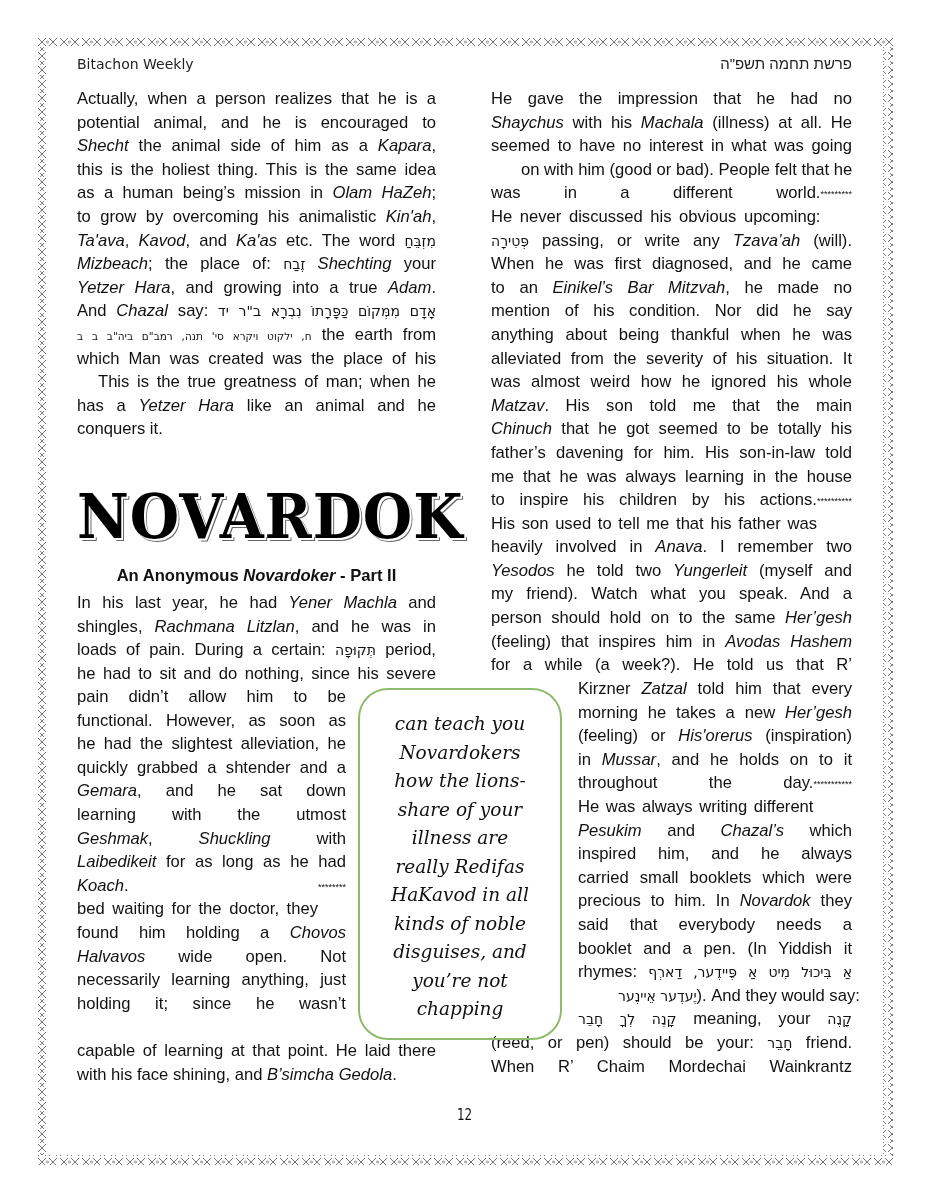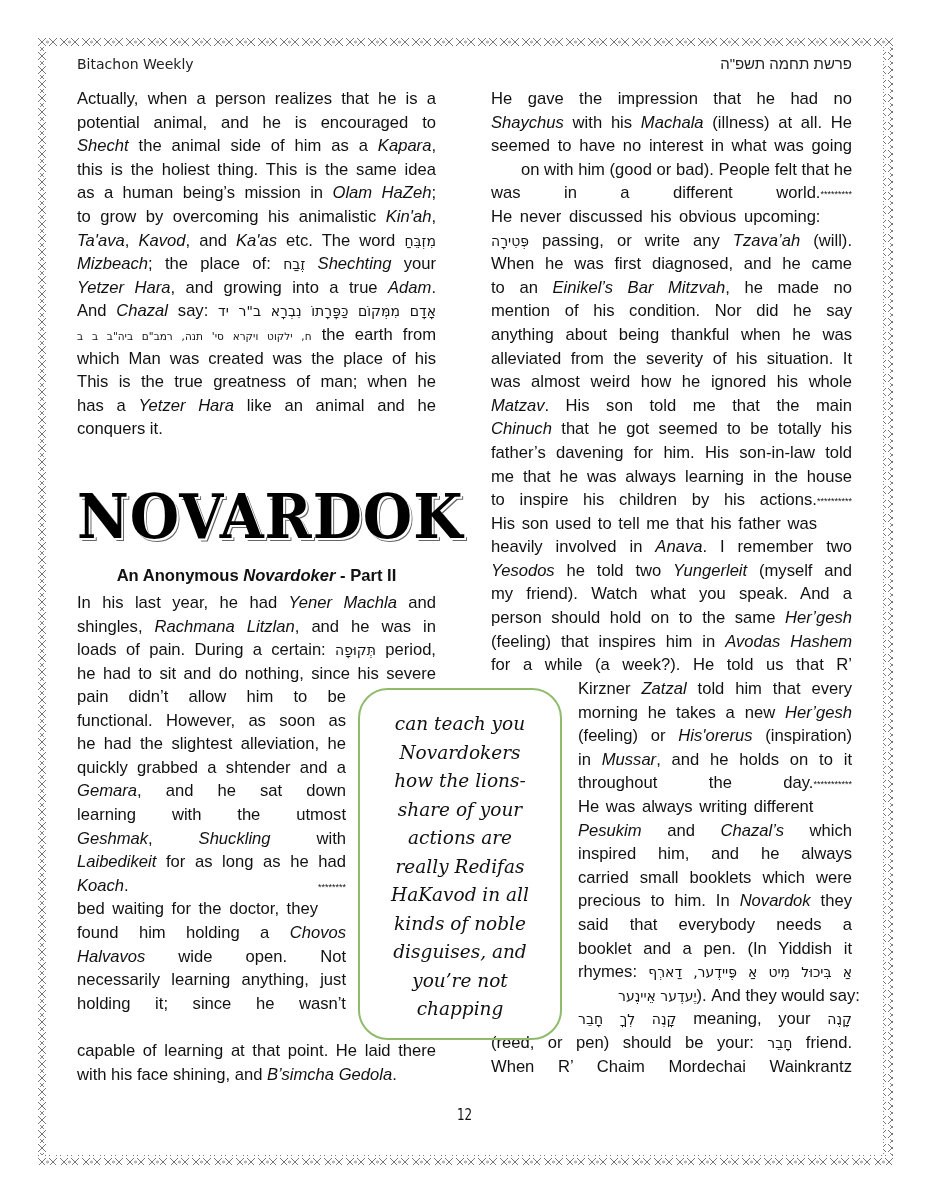--- a/index.html
+++ b/index.html
@@ -52,21 +52,21 @@
     <div style="text-align: justify; text-align-last: justify; white-space: nowrap; height: 23.6px;"><i>Shecht</i><span> the animal side of him as a </span><i>Kapara</i><span>, </span></div>
     <div style="text-align: justify; text-align-last: justify; white-space: nowrap; height: 23.6px;"><span>this is the holiest thing. This is the same idea </span></div>
     <div style="text-align: justify; text-align-last: justify; white-space: nowrap; height: 23.6px;"><span>as a human being’s mission in </span><i>Olam HaZeh</i><span>; </span></div>
     <div style="text-align: justify; text-align-last: justify; white-space: nowrap; height: 23.6px;"><span>to grow by overcoming his animalistic </span><i>Kin'ah</i><span>, </span></div>
     <div style="text-align: justify; text-align-last: justify; white-space: nowrap; height: 23.6px;"><i>Ta'ava</i><span>, </span><i>Kavod</i><span>, and </span><i>Ka'as</i><span> etc. The word </span><span class="heb" dir="rtl">מִזְבֵּחַ</span></div>
     <div style="text-align: justify; text-align-last: justify; white-space: nowrap; height: 23.6px;"><i>Mizbeach</i><span>; the place of: </span><span class="heb" dir="rtl">זֶבַח</span><span> </span><i>Shechting</i><span> your </span></div>
     <div style="text-align: justify; text-align-last: justify; white-space: nowrap; height: 23.6px;"><i>Yetzer Hara</i><span>, and growing into a true </span><i>Adam</i><span>. </span></div>
     <div style="text-align: justify; text-align-last: justify; white-space: nowrap; height: 23.6px;"><span>And </span><i>Chazal</i><span> say: </span><span class="heb" dir="rtl">אָדָם מִמְּקוֹם כַּפָּרָתוֹ נִבְרָא ב"ר יד</span></div>
     <div style="text-align: justify; text-align-last: justify; white-space: nowrap; height: 23.6px;"><span class="heb-small" dir="rtl">ח, ילקוט ויקרא סי' תנה, רמב"ם ביה"ב ב ב</span><span> the earth from </span></div>
     <div style="text-align: justify; text-align-last: justify; white-space: nowrap; height: 23.6px;"><span>which Man was created was the place of his </span></div>
-    <div style="text-align: justify; text-align-last: justify; white-space: nowrap; height: 23.6px;"><span>This is the true greatness of man; when he </span></div>
+    <div style="text-align: justify; text-align-last: justify; white-space: nowrap; height: 23.6px; margin-left: 21px;"><span>This is the true greatness of man; when he </span></div>
     <div style="text-align: justify; text-align-last: justify; white-space: nowrap; height: 23.6px;"><span>has a </span><i>Yetzer Hara</i><span> like an animal and he </span></div>
     <div style="text-align: justify; text-align-last: left; white-space: nowrap; height: 23.6px;"><span>conquers it.</span></div>
   </div>
 
 <div class="title">NOVARDOK</div>
 <div class="subtitle">
   <span>An Anonymous </span><i>Novardoker</i><span> - Part II</span>
 </div>
 
 <div class="abs-text" style="left:77px; top:591px; width:359px;">
@@ -144,21 +144,21 @@
     <div style="text-align: justify; text-align-last: justify; white-space: nowrap; height: 23.6px;"><span>(reed, or pen) should be your: </span><span class="heb" dir="rtl">חָבֵר</span><span> friend. </span></div>
     <div style="text-align: justify; text-align-last: justify; white-space: nowrap; height: 23.6px;"><span>When R’ Chaim Mordechai Wainkrantz </span></div>
   </div>
 
 <div class="pullquote">
   <div>
       <div>can teach you</div>
       <div>Novardokers</div>
       <div>how the lions-</div>
       <div>share of your</div>
-      <div>actions are</div>
+      <div>illness are</div>
       <div>really Redifas</div>
       <div>HaKavod in all</div>
       <div>kinds of noble</div>
       <div>disguises, and</div>
       <div>you’re not</div>
       <div>chapping</div>
     </div>
 </div>
 
 <div class="page-num">12</div>

